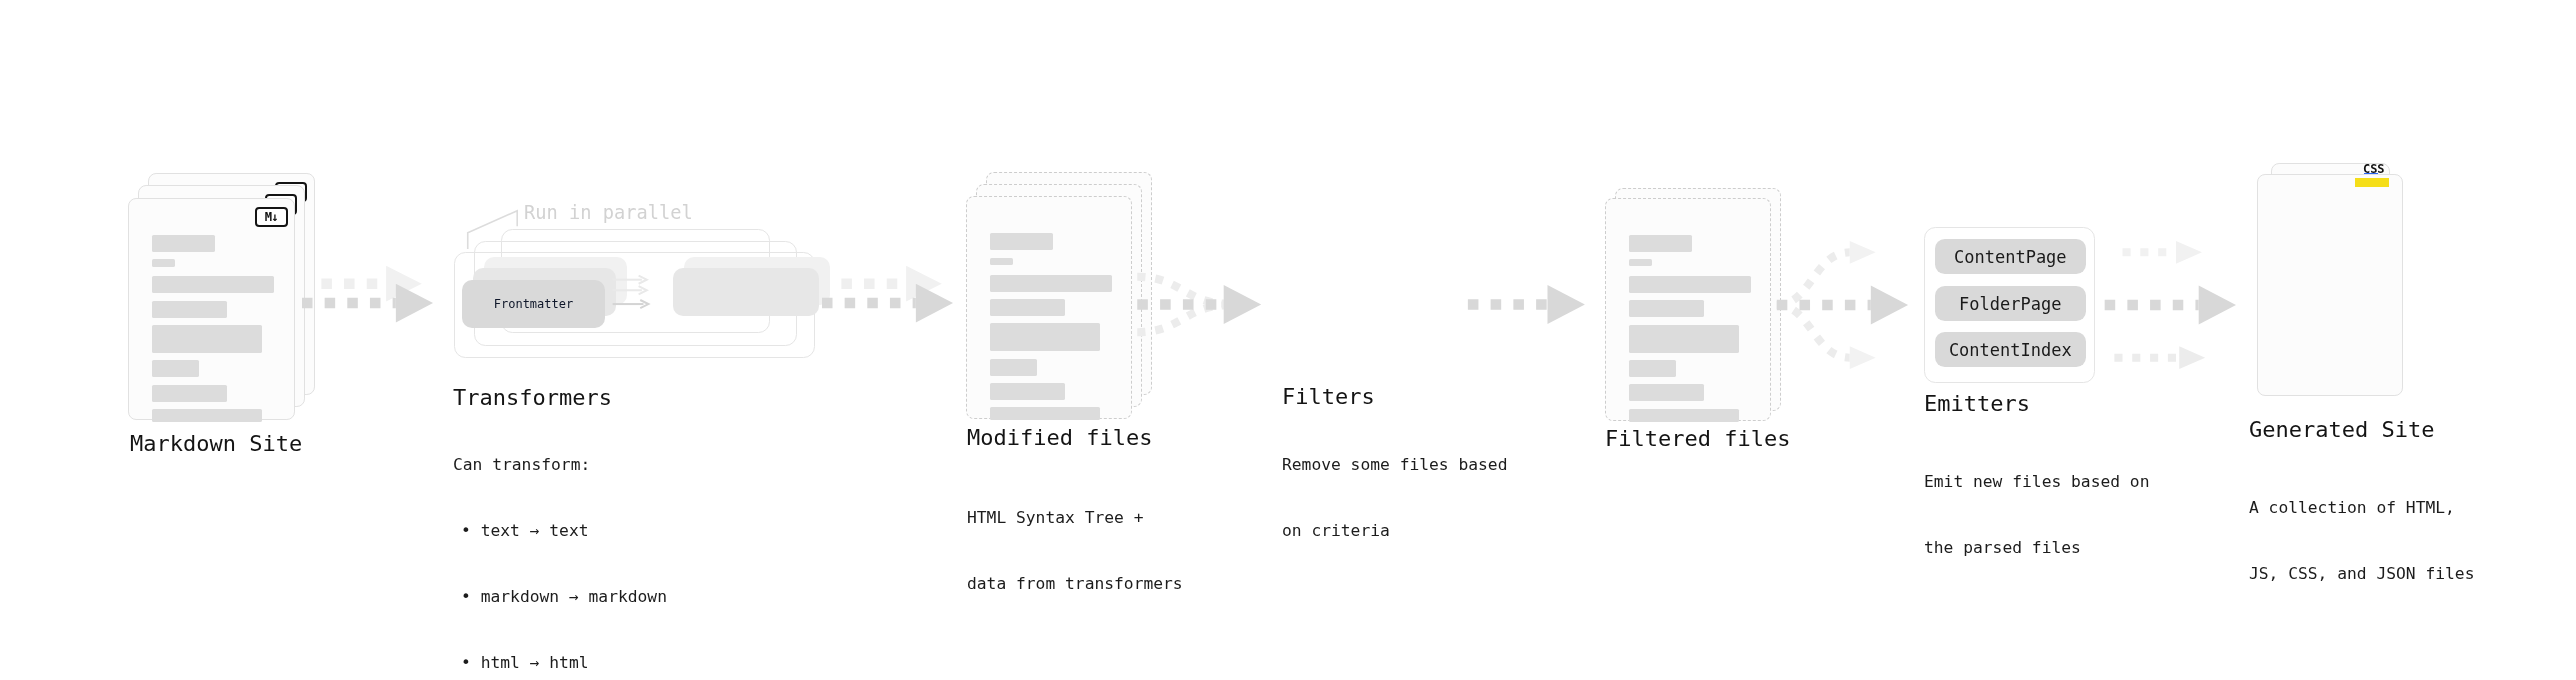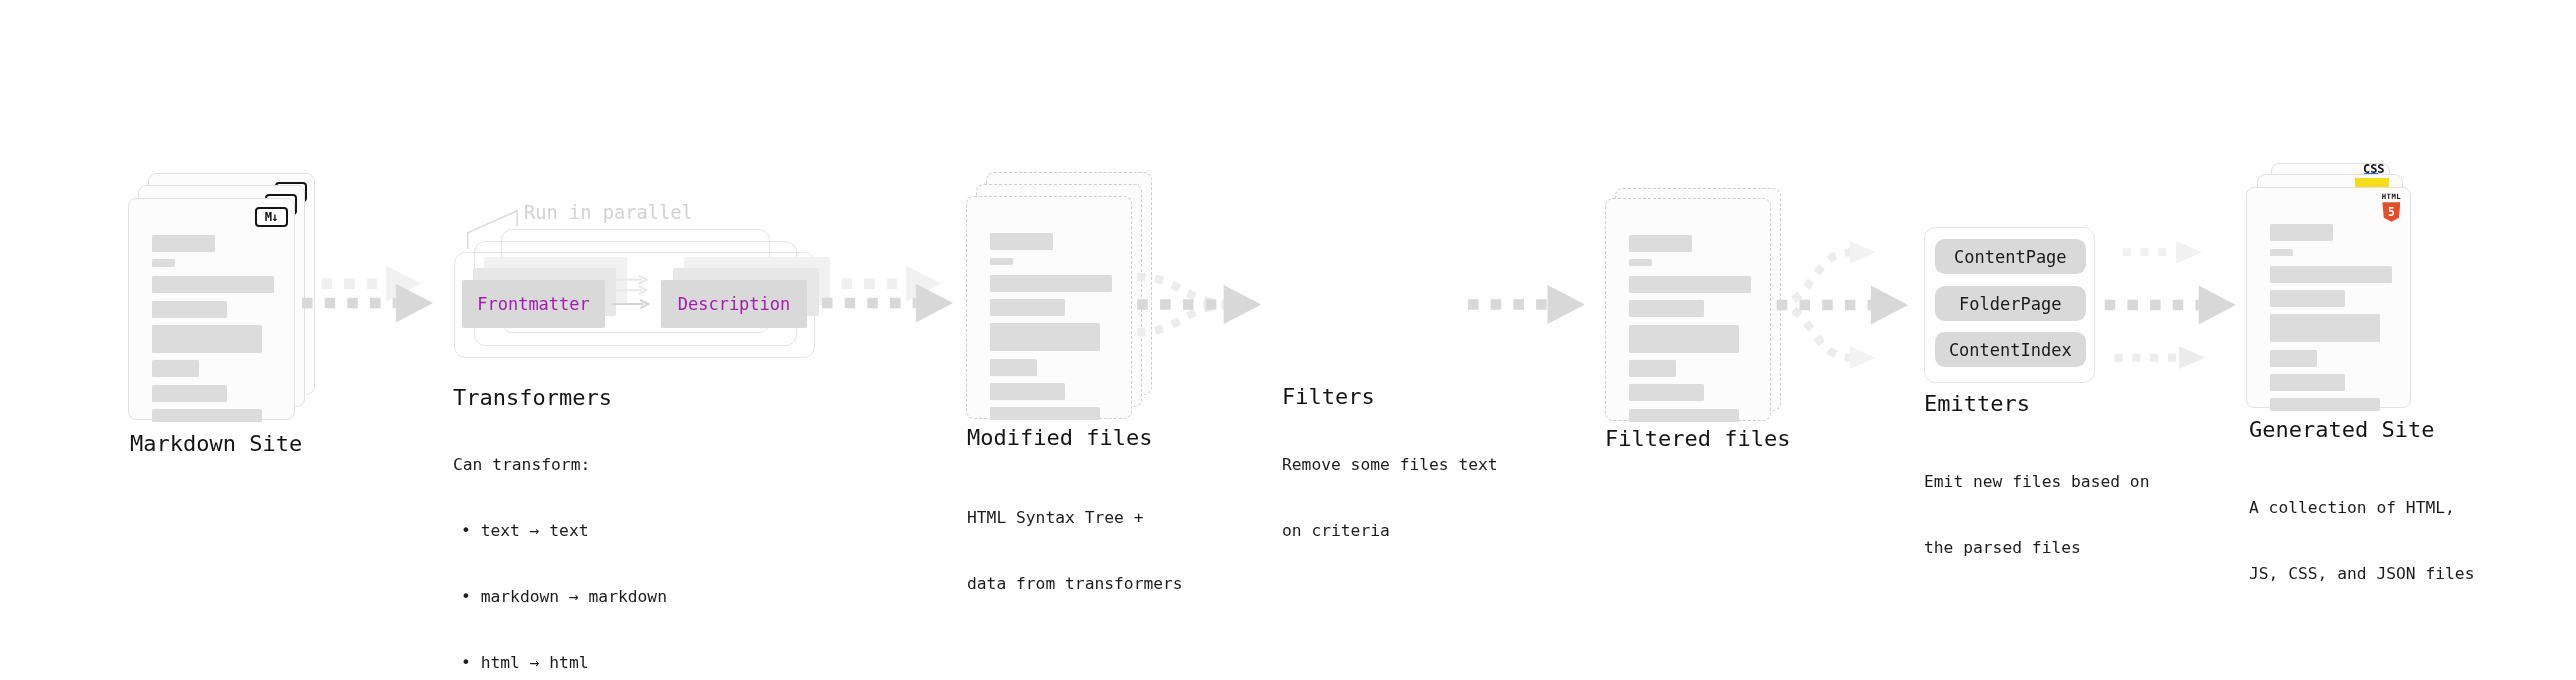--- a/index.html
+++ b/index.html
@@ -37,23 +37,23 @@
   .html5-shield {
     width:18px; height:19.5px; margin:0.8px auto 0; background:#e44d26;
     clip-path:polygon(0% 0%, 100% 0%, 92% 80%, 50% 100%, 8% 80%);
     display:flex; align-items:center; justify-content:center;
   }
   .html5-shield span { color:#ffffff; font-size:11.4px; font-weight:bold; line-height:18px; }
   
   .obox { position:absolute; box-sizing:border-box; border:1.2px solid #e5e5e5; border-radius:11.4px; background:transparent; }
   #box-filters, #box-emitters { background:#ffffff; }
   .pill {
-    position:absolute; background:#d9d9d9; border-radius:2px;
+    position:absolute; background:#d9d9d9; border-radius:10px;
     display:flex; align-items:center; justify-content:center;
-    font-size:17px; color:#a21caf;
+    font-size:12px; color:#0f172a;
   }
   .pill.ghost1 { background:#e7e7e7; }
   .pill.ghost2 { background:#f1f1f1; }
   .epill { position:absolute; left:9.8px; width:151px; height:35px; background:#d9d9d9; border-radius:9.8px;
     display:flex; align-items:center; justify-content:center; font-size:17px; color:#1a1a1a; }
   
   .title { position:absolute; font-size:22px; line-height:24.4px; color:#141414; white-space:pre; }
   .caption { position:absolute; font-size:16.3px; line-height:22px; color:#1c1c1c; white-space:pre; }
   .caption span { display:block; }
   .caption .indent { padding-left:8.1px; }
@@ -138,21 +138,20 @@
   <svg class="arrow" id="mini-arrows" width="52" height="41" viewBox="0 0 64 50">
     <line x1="2" y1="8" x2="38" y2="8" stroke="#e9e9e9" stroke-width="2.5"></line>
     <polyline points="34,3 44,8 34,13" fill="none" stroke="#e9e9e9" stroke-width="2.5"></polyline>
     <line x1="2" y1="21" x2="38" y2="21" stroke="#e9e9e9" stroke-width="2.5"></line>
     <polyline points="34,16 44,21 34,26" fill="none" stroke="#e9e9e9" stroke-width="2.5"></polyline>
     <line x1="2" y1="38" x2="40" y2="38" stroke="#d4d4d4" stroke-width="2.5"></line>
     <polyline points="36,33 46,38 36,43" fill="none" stroke="#d4d4d4" stroke-width="2.5"></polyline>
   </svg>
 
   <div class="pill" style="left:462px;top:280px;width:143px;height:48px;">Frontmatter</div>
-  <div class="pill" style="left:661px;top:280px;width:146px;height:48px;">Description</div>
 
   <div class="title" id="t-transformers">Transformers</div>
   <div class="caption" id="c-transformers">
     <span>Can transform:</span>
     <span class="indent">• text → text</span>
     <span class="indent">• markdown → markdown</span>
     <span class="indent">• html → html</span>
   </div>
 
   <svg class="arrow" id="arrow-2" width="154" height="89" viewBox="0 0 190 110">
@@ -186,21 +185,21 @@
 
   <svg class="arrow" id="arrow-3" width="137" height="85" viewBox="0 0 168 104">
     <path d="M 4,18 C 56,18 64,50 112,51" fill="none" stroke="#ececec" stroke-width="10" stroke-dasharray="10 12"></path>
     <path d="M 4,86 C 56,86 64,54 112,53" fill="none" stroke="#ececec" stroke-width="10" stroke-dasharray="10 12"></path>
     <line x1="4" y1="52" x2="110" y2="52" stroke="#d8d8d8" stroke-width="13" stroke-dasharray="13 15"></line>
     <polygon points="110,28 156,52 110,76" fill="#d8d8d8"></polygon>
   </svg>
 
   <div class="title" id="t-filters">Filters</div>
   <div class="caption" id="c-filters">
-    <span>Remove some files text</span>
+    <span>Remove some files based</span>
     <span>on criteria</span>
   </div>
 
   <svg class="arrow" id="arrow-4" width="130" height="85" viewBox="0 0 160 104">
     <line x1="6" y1="52" x2="104" y2="52" stroke="#d8d8d8" stroke-width="13" stroke-dasharray="13 15"></line>
     <polygon points="104,28 150,52 104,76" fill="#d8d8d8"></polygon>
   </svg>
 
   <div class="stack" id="stack-filtered">
     <div class="card dashed" style="left:9.8px;top:0;"></div>
@@ -251,38 +250,20 @@
   <div class="stack" id="stack-generated">
     <div class="card" style="left:25px;top:0;width:119px;">
       <span class="css-badge">
         <span class="css-txt">CSS</span>
         <span class="css-bar"></span>
       </span>
     </div>
     <div class="card" style="left:11.4px;top:10.6px;width:146px;">
       <span class="js-badge"></span>
     </div>
-    <div class="card" style="left:0;top:24.4px;width:165px;height:221px;">
-      <span class="html5-badge">
-        <span class="h5-txt">HTML</span>
-        <span class="html5-shield">
-            <span>5</span>
-          </span>
-      </span>
-      <div class="bars">
-        <div class="bar b1"></div>
-        <div class="bar b2"></div>
-        <div class="bar b3"></div>
-        <div class="bar b4"></div>
-        <div class="bar b5"></div>
-        <div class="bar b6"></div>
-        <div class="bar b7"></div>
-        <div class="bar b8"></div>
-      </div>
-    </div>
   </div>
   <div class="title" id="t-generated">Generated Site</div>
   <div class="caption" id="c-generated">
     <span>A collection of HTML,</span>
     <span>JS, CSS, and JSON files</span>
   </div>
 
 </div>
 
 

